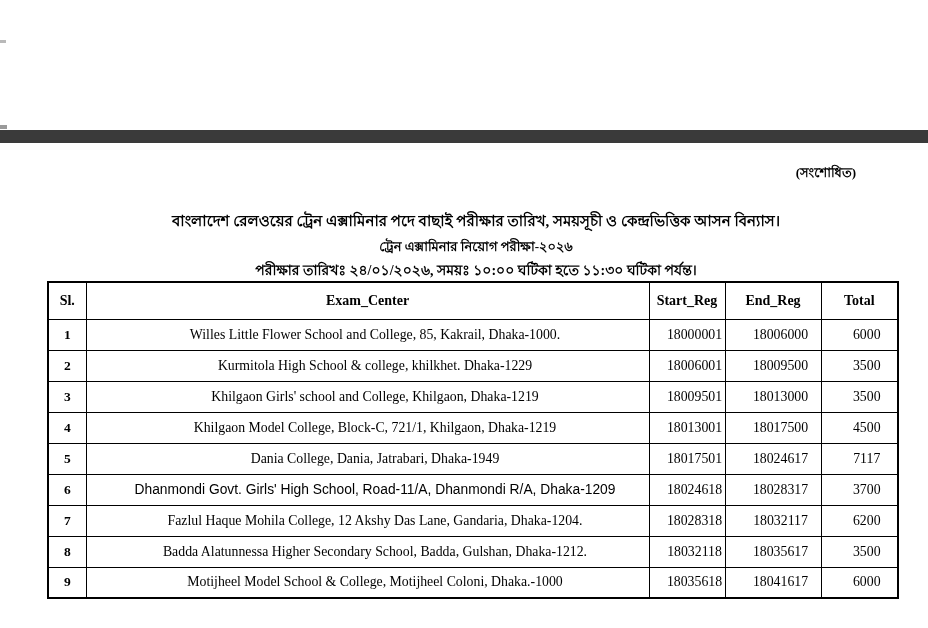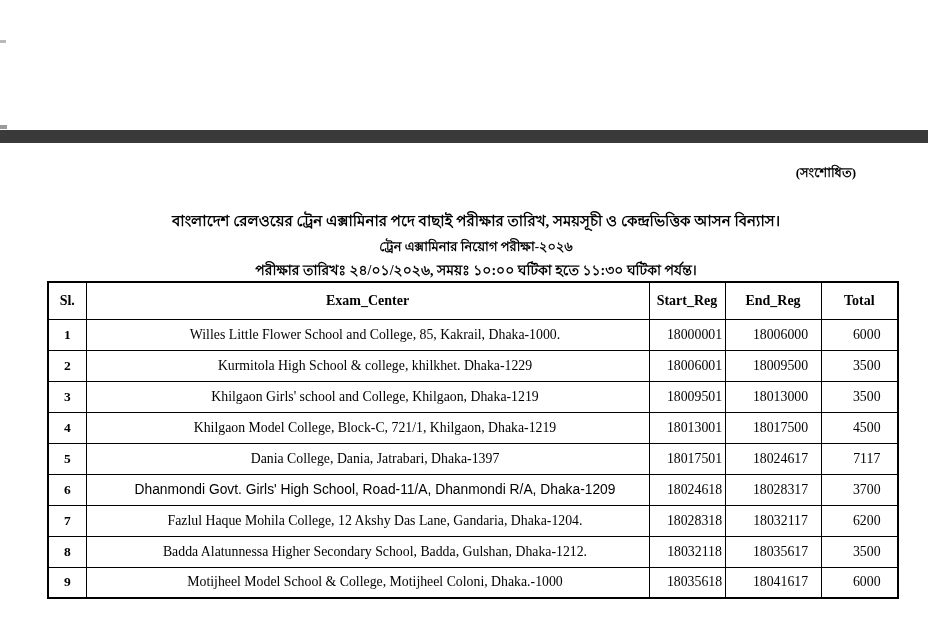--- a/index.html
+++ b/index.html
@@ -115,21 +115,21 @@
       </tr>
       <tr>
         <td class="td-sl">4</td>
         <td class="td-center">Khilgaon Model College, Block-C, 721/1, Khilgaon, Dhaka-1219</td>
         <td class="td-num">18013001</td>
         <td class="td-num">18017500</td>
         <td class="td-num">4500</td>
       </tr>
       <tr>
         <td class="td-sl">5</td>
-        <td class="td-center">Dania College, Dania, Jatrabari, Dhaka-1397</td>
+        <td class="td-center">Dania College, Dania, Jatrabari, Dhaka-1949</td>
         <td class="td-num">18017501</td>
         <td class="td-num">18024617</td>
         <td class="td-num">7117</td>
       </tr>
       <tr class="sans">
         <td class="td-sl">6</td>
         <td class="td-center">Dhanmondi Govt. Girls' High School,  Road-11/A, Dhanmondi R/A, Dhaka-1209</td>
         <td class="td-num">18024618</td>
         <td class="td-num">18028317</td>
         <td class="td-num">3700</td>

